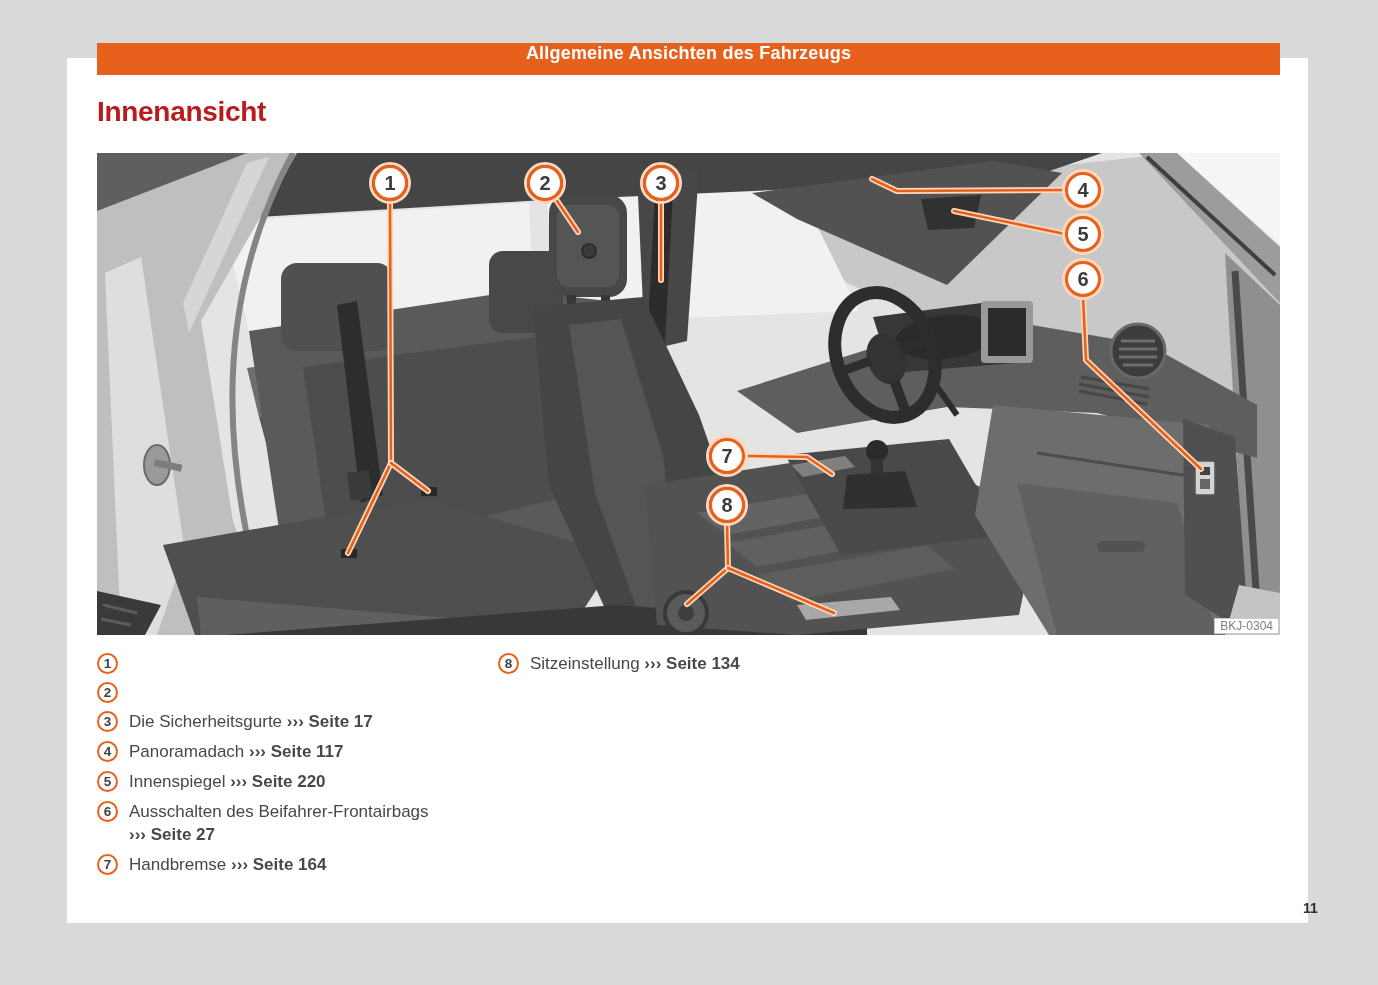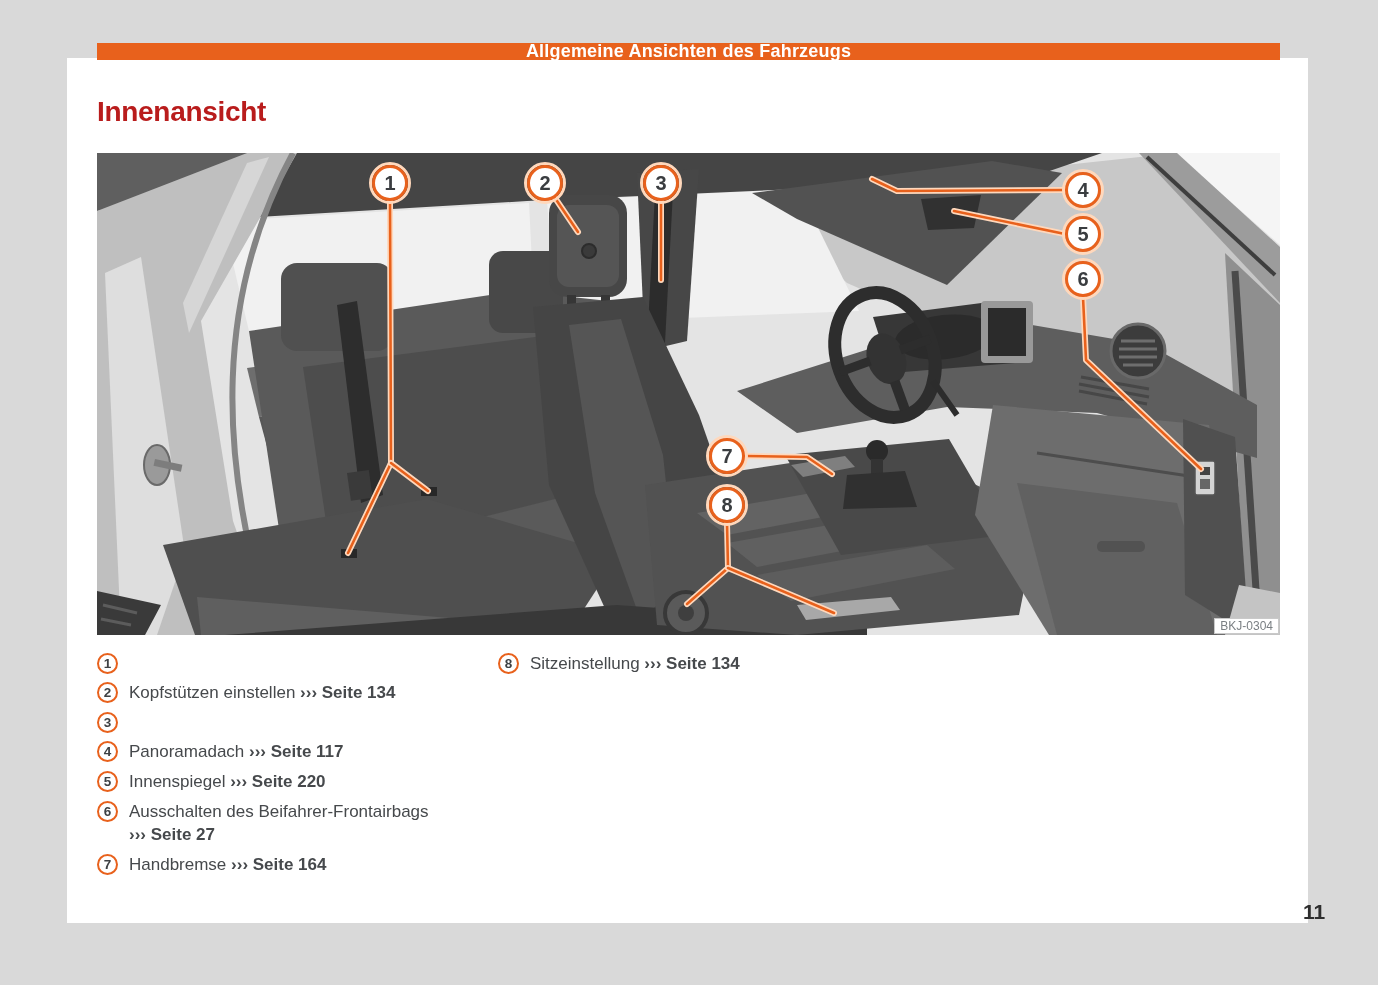--- a/index.html
+++ b/index.html
@@ -1,38 +1,38 @@
 <!DOCTYPE html>
 <html><head>
 <meta charset="utf-8">
 <style>
   html,body{margin:0;padding:0;}
   .stage{position:relative;width:1378px;height:985px;background:#d9d9d9;overflow:hidden;
          font-family:"Liberation Sans",sans-serif;}
   .page-sheet{position:absolute;left:67px;top:58px;width:1241px;height:865px;background:#ffffff;}
-  .header-bar{position:absolute;left:97px;top:43px;width:1183px;height:17px;background:#e8611c;
-              display:flex;align-items:center;justify-content:center;}
+  .header-bar{position:absolute;left:97px;top:43px;width:1183px;height:32px;background:#e8611c;
+              display:flex;align-items:flex-start;justify-content:center;}
   .header-bar span{color:#ffffff;font-size:18px;font-weight:bold;letter-spacing:.2px;}
   .section-title{position:absolute;left:97px;top:96px;font-size:28px;font-weight:bold;color:#b91c1c;
                  letter-spacing:-.3px;}
   .figure-wrap{position:absolute;left:97px;top:153px;width:1183px;height:482px;}
   .figure-wrap svg{display:block;}
   .img-code{position:absolute;right:1px;bottom:1px;background:#ffffff;border:1px solid #c9c9c9;
             color:#7a7f83;font-size:12px;padding:1px 5px;line-height:12px;}
   .legend{position:absolute;left:97px;top:652px;width:1183px;font-size:17px;color:#46494c;}
   .legend-col{position:absolute;top:0;}
   .legend-col.c0{left:0;width:372px;}
   .legend-col.c1{left:401px;width:330px;}
   .legend-item{display:flex;gap:11px;margin-bottom:7px;line-height:23px;align-items:flex-start;}
   .legend-num{flex:none;width:21px;height:21px;box-sizing:border-box;border:2px solid #e8611c;
               border-radius:50%;display:flex;align-items:center;justify-content:center;
               font-size:13.5px;font-weight:bold;color:#3e4144;margin-top:1px;background:#fff;}
   .legend-text{max-width:340px;}
   .legend-ref{font-weight:bold;white-space:nowrap;}
-  .page-num{position:absolute;left:1303px;top:900px;font-size:21px;font-weight:bold;color:#2e2e2e;}
+  .page-num{position:absolute;left:1303px;top:900px;font-size:14px;font-weight:bold;color:#2e2e2e;}
 </style>
 </head>
 <body>
 
 <div class="stage">
   <div class="page-sheet"></div>
 
   <div class="header-bar">
     <span>Allgemeine Ansichten des Fahrzeugs</span>
   </div>
@@ -187,24 +187,24 @@
     <div class="img-code">BKJ-0304</div>
   </div>
 
   <div class="legend">
     <div class="legend-col c0" id="legend-col-0">
         <div class="legend-item">
           <span class="legend-num">1</span>
         </div>
         <div class="legend-item">
           <span class="legend-num">2</span>
-          <span class="legend-text">Kopfstützen einstellen <span class="legend-ref">››› Seite 134</span></span>
         </div>
         <div class="legend-item">
           <span class="legend-num">3</span>
+          <span class="legend-text">Die Sicherheitsgurte <span class="legend-ref">››› Seite 17</span></span>
         </div>
         <div class="legend-item">
           <span class="legend-num">4</span>
           <span class="legend-text">Panoramadach <span class="legend-ref">››› Seite 117</span></span>
         </div>
         <div class="legend-item">
           <span class="legend-num">5</span>
           <span class="legend-text">Innenspiegel <span class="legend-ref">››› Seite 220</span></span>
         </div>
         <div class="legend-item">

